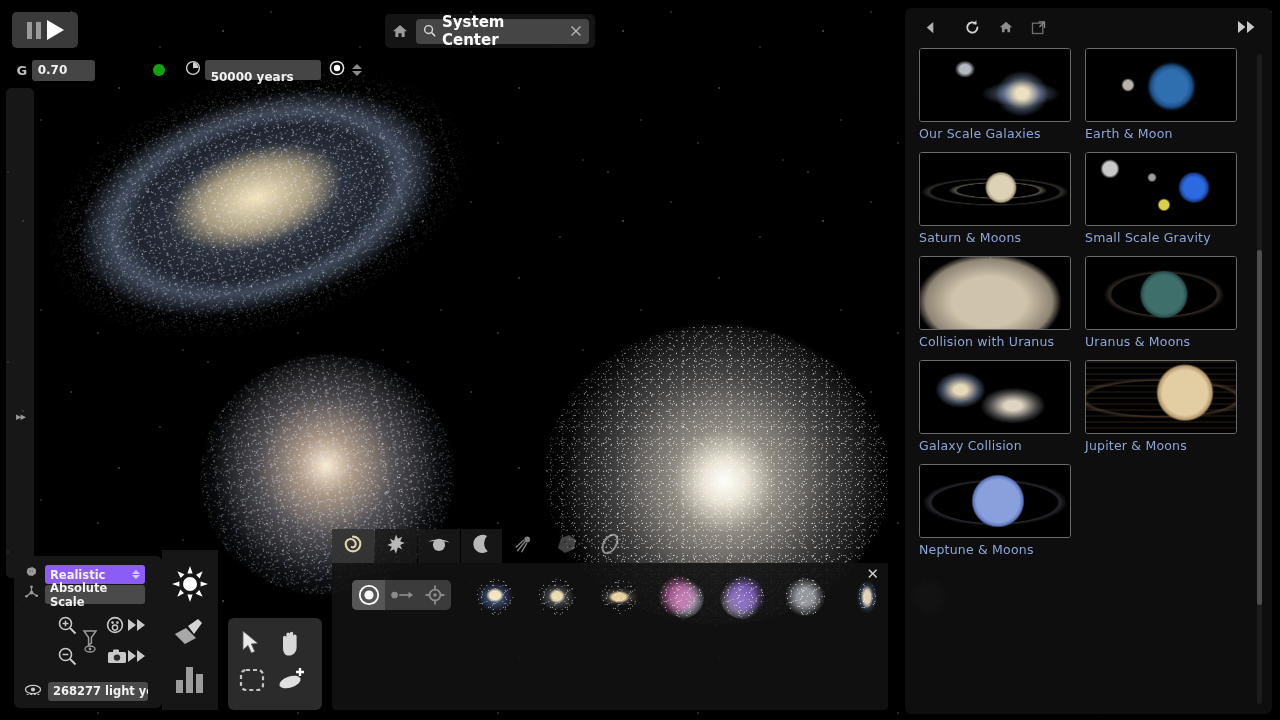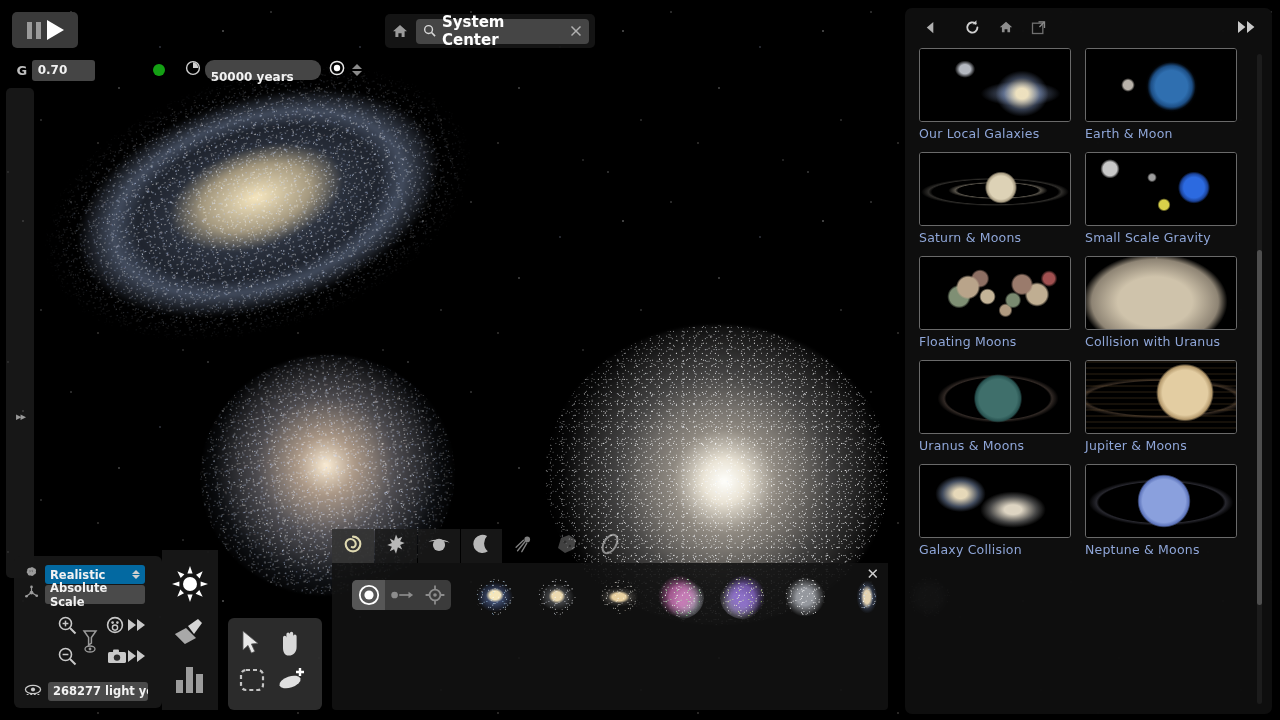--- a/index.html
+++ b/index.html
@@ -109,21 +109,21 @@
   .play-tri { width:0;height:0;border-left:17px solid #fff;border-top:10px solid transparent;border-bottom:10px solid transparent; }
   #sim-time { position:absolute; left:85px; top:18px; font-size:21px; font-weight:bold; color:#fff; letter-spacing:.2px; }
 
   #sim-row2 { position:absolute; left:12px; top:58px; width:350px; height:24px;
     display:flex; align-items:center; gap:0; }
   .g-label { color:#bdbdbd; font-size:13px; font-weight:bold; width:20px; text-align:center; }
   #g-value { width:64px; background:#454545; border-radius:3px; font-size:12px; font-weight:bold;
     color:#f2f2f2; padding:3px 6px; height:21px; line-height:15px; }
   #sim-green-dot { width:12px; height:12px; border-radius:50%; background:#14a014; margin-left:58px; }
   #step-icon { margin-left:20px; }
-  #step-value { width:118px; background:#454545; border-radius:9px; font-size:12px; font-weight:bold;
+  #step-value { width:118px; background:#454545; border-radius:3px; font-size:12px; font-weight:bold;
     color:#f2f2f2; padding:10px 6px; height:15px; line-height:15px; margin-left:4px; }
   #record-dot { margin-left:8px; }
   .tiny-arrows { display:flex; flex-direction:column; gap:2px; margin-left:7px; }
   .tiny-arrows i { width:0;height:0;border-left:5px solid transparent;border-right:5px solid transparent; }
   .tiny-arrows i.up { border-bottom:5px solid #8a8a8a; }
   .tiny-arrows i.dn { border-top:5px solid #8a8a8a; }
 
   
   #left-strip { position:absolute; left:6px; top:88px; width:28px; height:490px;
     background: rgba(42,42,42,.55); border-radius:5px; }
@@ -135,21 +135,21 @@
   #home-btn { width:18px; height:18px; flex:0 0 auto; }
   #search-field { flex:1; height:25px; background:#454545; border-radius:4px;
     display:flex; align-items:center; gap:6px; padding:0 7px; }
   #search-text { font-size:15px; font-weight:bold; color:#fff; flex:1; }
 
   
   #view-panel { position:absolute; left:14px; top:556px; width:148px; height:152px; }
   .vp-row { position:absolute; display:flex; align-items:center; gap:6px; }
   #vp-mode-row { left:10px; top:9px; }
   #vp-frame-row { left:10px; top:29px; }
-  .vp-select { width:100px; height:19px; background:#0369a1; border-radius:3px;
+  .vp-select { width:100px; height:19px; background:#8b5cf6; border-radius:3px;
     display:flex; align-items:center; justify-content:space-between; padding:4px 5px;
     font-size:11.5px; font-weight:bold; color:#f2f2f2; }
   .vp-plain { width:100px; height:19px; background:#4a4a4a; border-radius:3px;
     display:flex; align-items:center; padding:0 5px; font-size:11.5px; font-weight:bold; color:#f2f2f2; }
   .spin { display:flex; flex-direction:column; gap:1px; }
   .spin i { width:0;height:0;border-left:4px solid transparent;border-right:4px solid transparent; }
   .spin i.up { border-bottom:4px solid #cfcfcf; }
   .spin i.dn { border-top:4px solid #cfcfcf; }
   #vp-icons { position:absolute; left:0; top:52px; width:148px; height:72px; }
   #vp-icons > span { position:absolute; }
@@ -669,21 +669,21 @@
         </svg>
       </span>
     </div>
 
     <div id="rp-content">
       <div id="rp-grid">
         <div class="rp-card">
           <div class="rp-thumb">
               <div class="t-localgal"></div>
             </div>
-          <div class="rp-label">Our Local Galaxies</div>
+          <div class="rp-label">Our Scale Galaxies</div>
         </div>
         <div class="rp-card">
           <div class="rp-thumb">
               <div class="t-earth"></div>
             </div>
           <div class="rp-label">Earth &amp; Moon</div>
         </div>
         <div class="rp-card">
           <div class="rp-thumb">
               <div class="t-saturn"></div>
@@ -691,47 +691,41 @@
           <div class="rp-label">Saturn &amp; Moons</div>
         </div>
         <div class="rp-card">
           <div class="rp-thumb">
               <div class="t-ssg"></div>
             </div>
           <div class="rp-label">Small Scale Gravity</div>
         </div>
         <div class="rp-card">
           <div class="rp-thumb">
-              <div class="t-moons"></div>
-            </div>
-          <div class="rp-label">Floating Moons</div>
-        </div>
-        <div class="rp-card">
-          <div class="rp-thumb">
               <div class="t-jup-col"></div>
             </div>
           <div class="rp-label">Collision with Uranus</div>
         </div>
         <div class="rp-card">
           <div class="rp-thumb">
               <div class="t-uranus"></div>
             </div>
           <div class="rp-label">Uranus &amp; Moons</div>
         </div>
         <div class="rp-card">
           <div class="rp-thumb">
+              <div class="t-galcol"></div>
+            </div>
+          <div class="rp-label">Galaxy Collision</div>
+        </div>
+        <div class="rp-card">
+          <div class="rp-thumb">
               <div class="t-jupiter"></div>
             </div>
           <div class="rp-label">Jupiter &amp; Moons</div>
-        </div>
-        <div class="rp-card">
-          <div class="rp-thumb">
-              <div class="t-galcol"></div>
-            </div>
-          <div class="rp-label">Galaxy Collision</div>
         </div>
         <div class="rp-card">
           <div class="rp-thumb">
               <div class="t-neptune"></div>
             </div>
           <div class="rp-label">Neptune &amp; Moons</div>
         </div>
       </div>
     </div>
 

